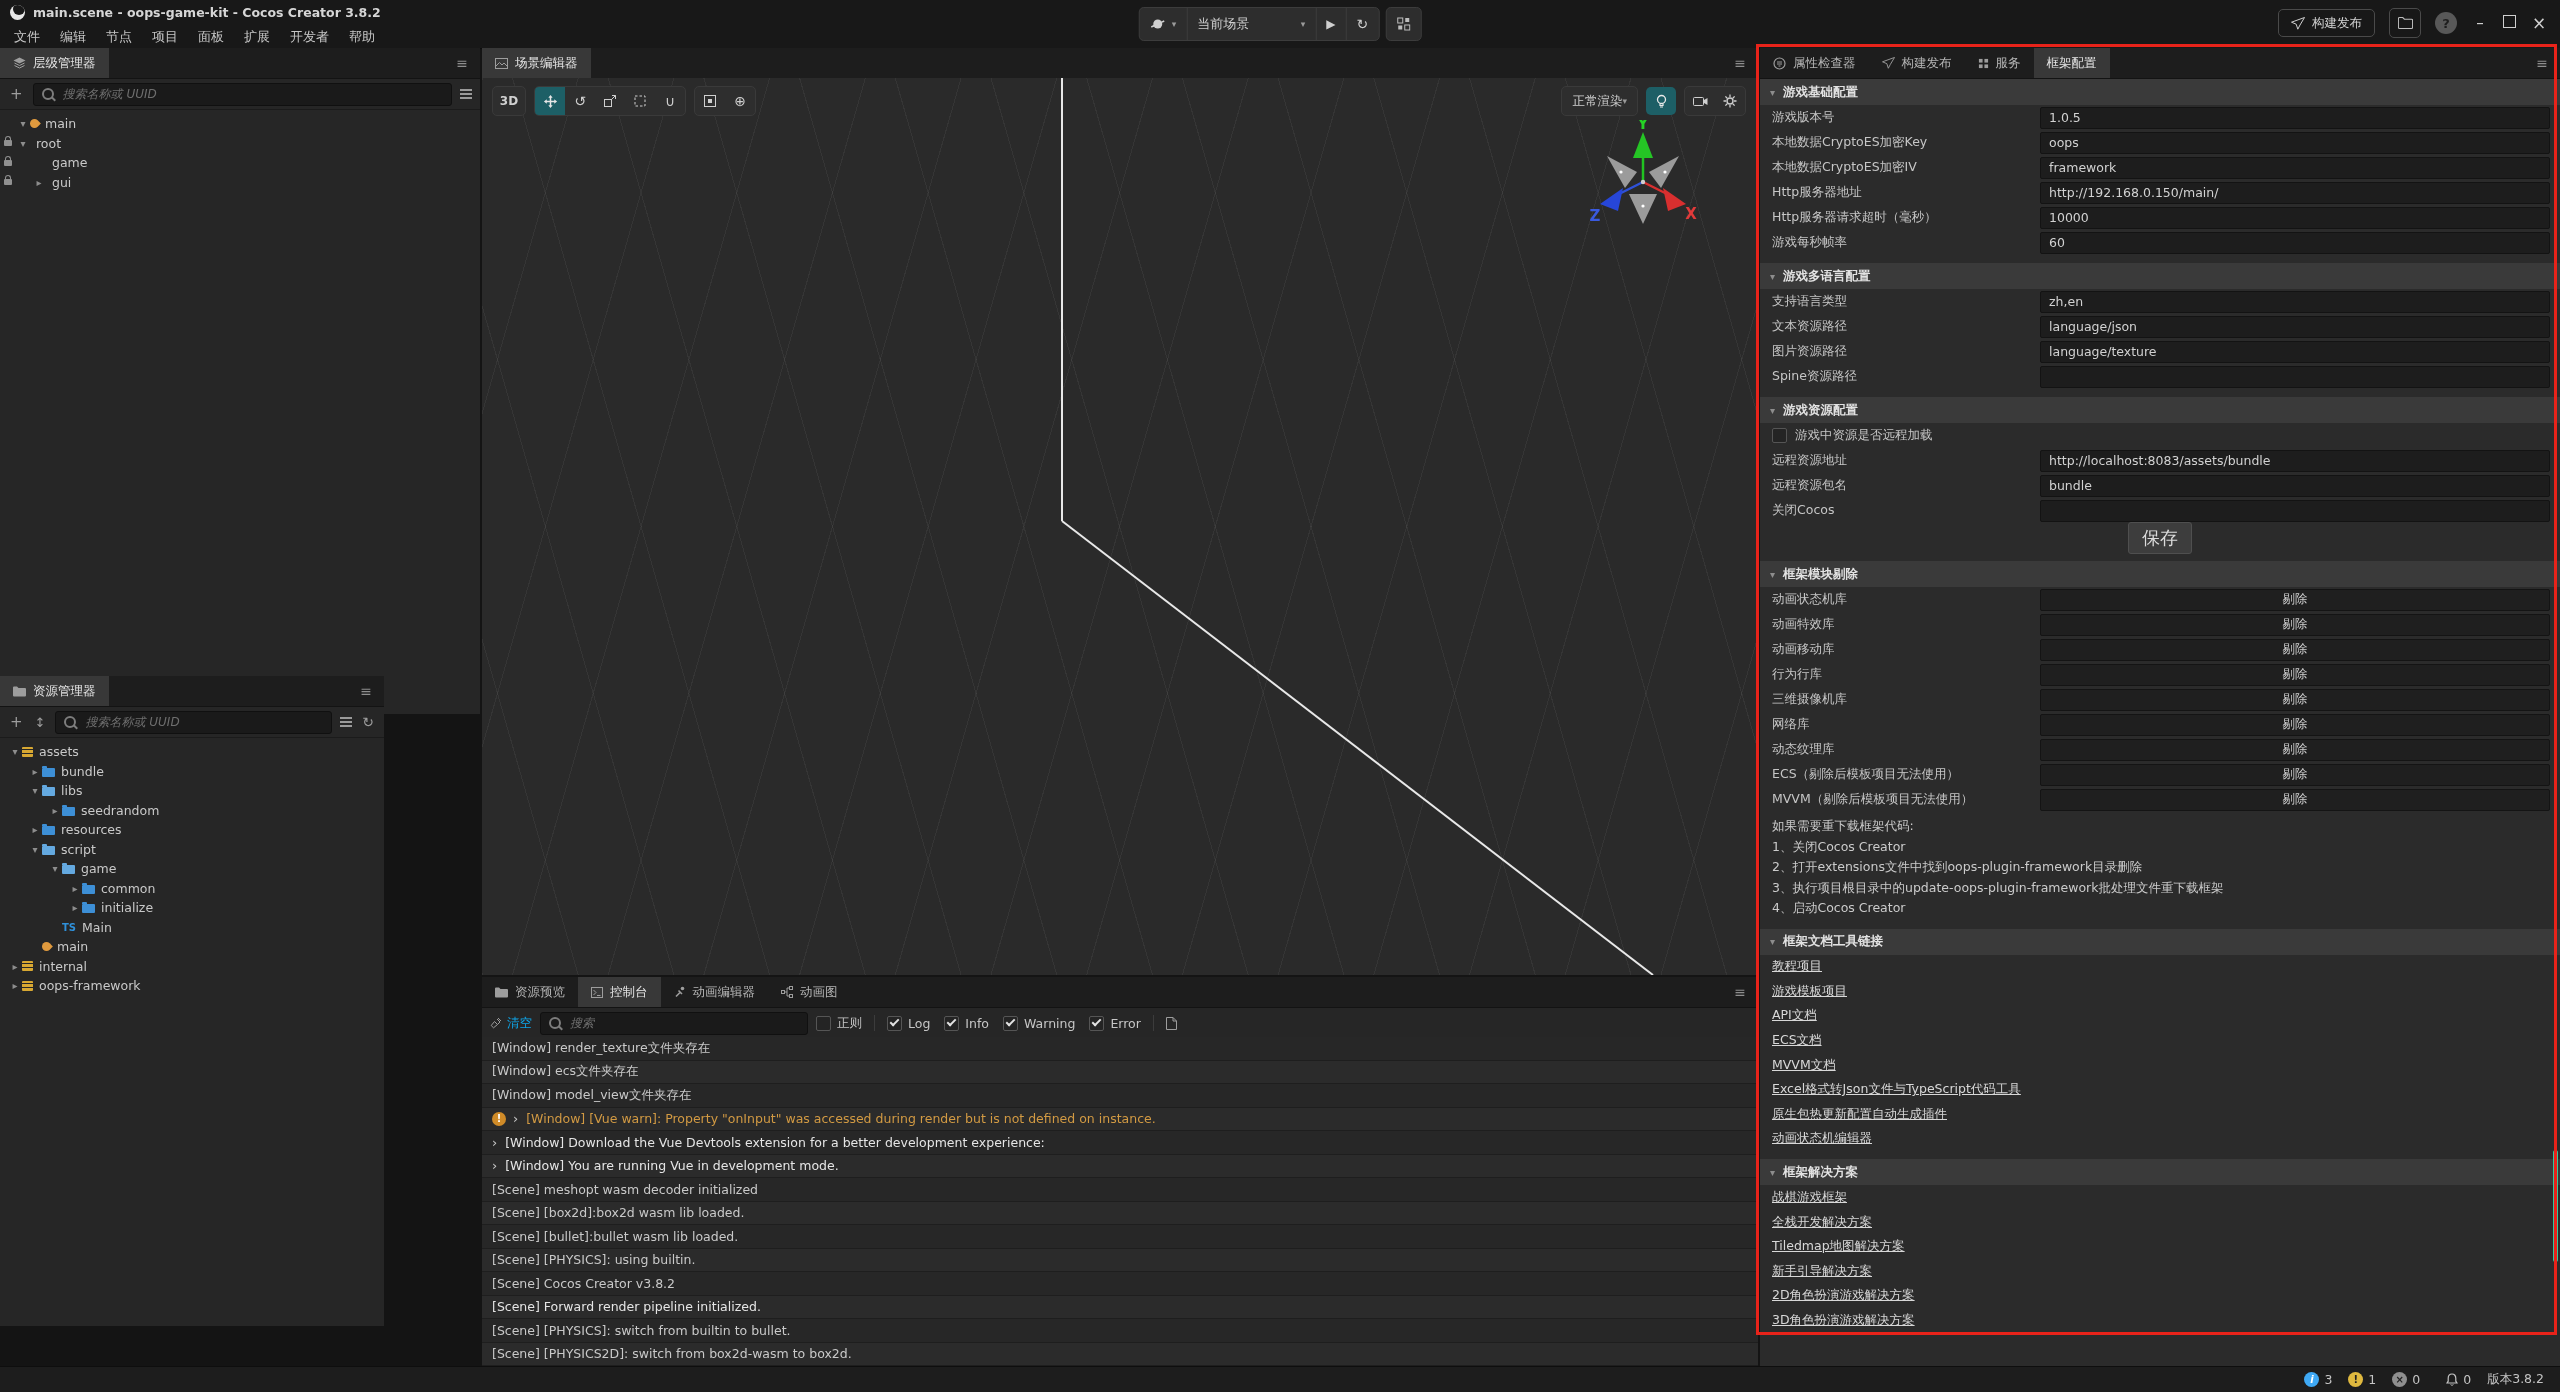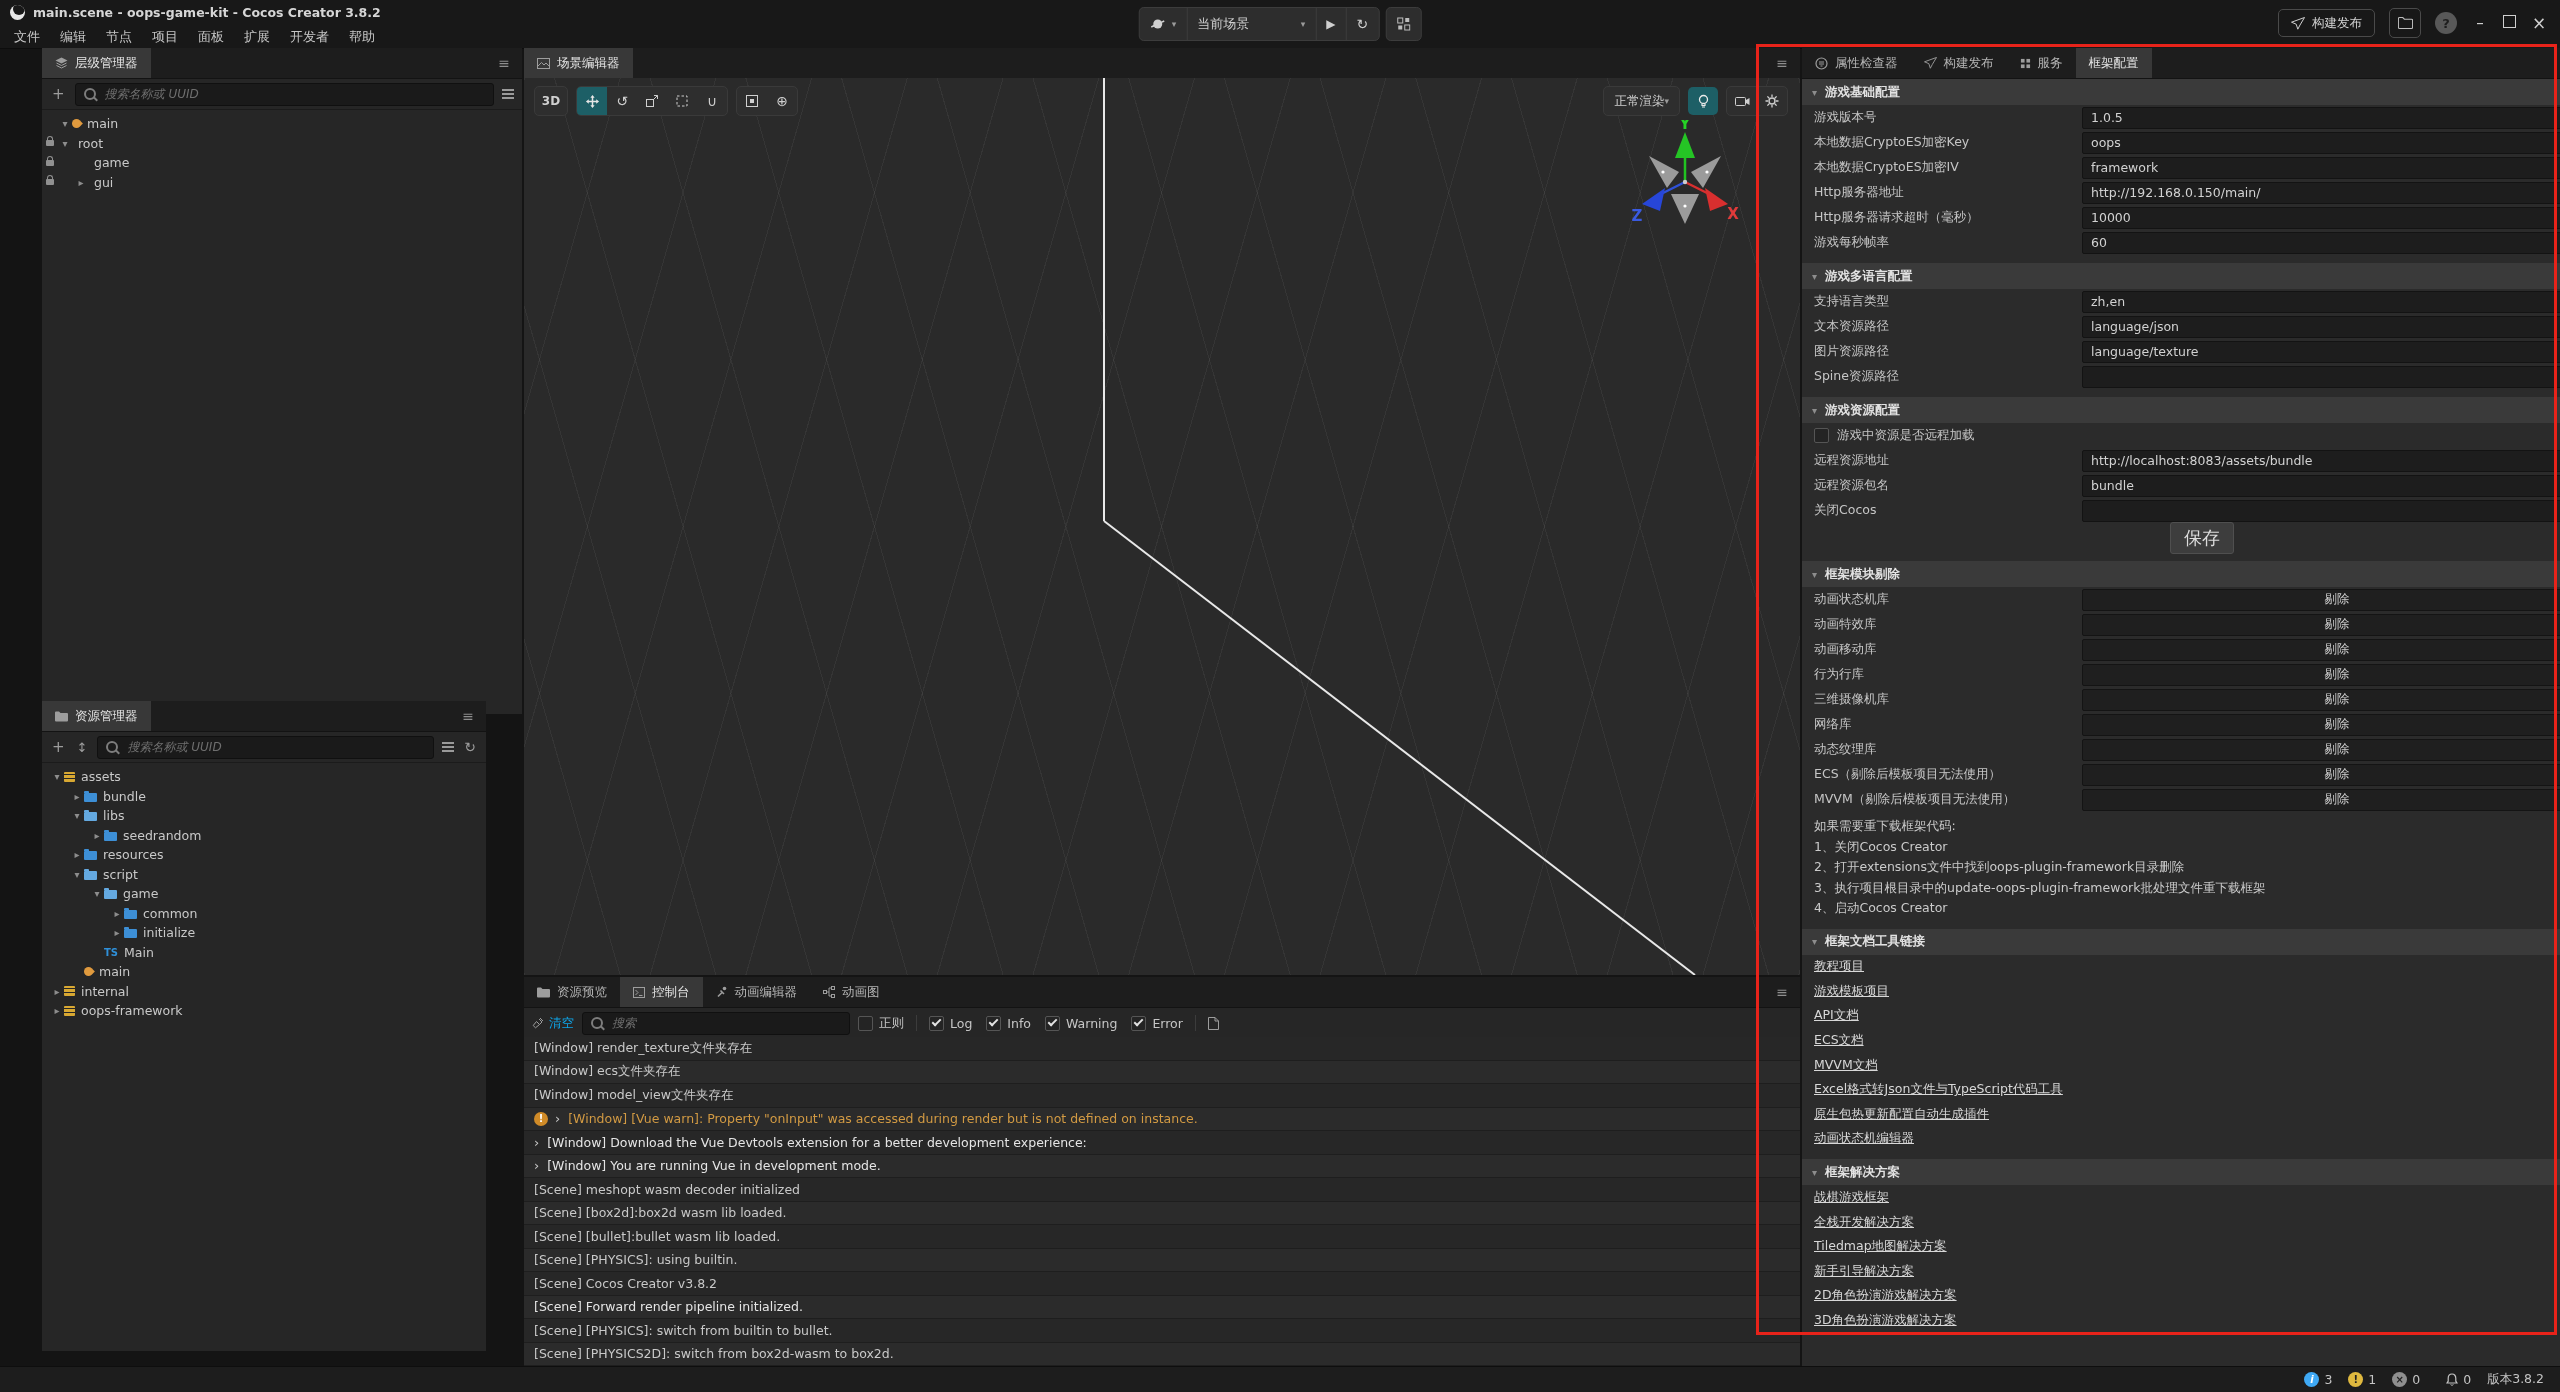--- a/index.html
+++ b/index.html
@@ -20,21 +20,21 @@
   .tb-cell:last-child{border-right:none;}
   .tb-sq{display:flex;align-items:center;justify-content:center;width:34px;height:32px;background:#2d2d2d;border:1px solid #3c3c3c;border-radius:5px;color:#cfcfcf;font-size:14px;}
   .carat{font-size:9px;color:#9a9a9a;}
   .win-controls{position:absolute;right:12px;top:8px;display:flex;align-items:center;gap:14px;}
   .build-btn{display:flex;align-items:center;gap:7px;height:28px;padding:0 12px;border:1px solid #4a4a4a;border-radius:5px;background:transparent;color:#d2d2d2;font-size:12.5px;}
   .hdr-sq{display:flex;align-items:center;justify-content:center;width:30px;height:28px;border:1px solid #4a4a4a;border-radius:5px;}
   .help-circle{width:22px;height:22px;border-radius:50%;background:#585858;color:#1d1d1d;font-weight:bold;display:flex;align-items:center;justify-content:center;font-size:13px;}
   .wc{color:#cfcfcf;font-size:15px;width:18px;text-align:center;}
   .wc-max{width:11px;height:11px;border:1.5px solid #cfcfcf;display:inline-block;}
   
-  .panel{position:absolute;background:#262626;overflow:hidden;margin-left:42px;}
+  .panel{position:absolute;background:#262626;overflow:hidden;}
   .tabbar{height:30px;background:#1d1d1d;display:flex;align-items:stretch;border-bottom:1px solid #131313;}
   .tab{display:flex;align-items:center;gap:7px;padding:0 13px;font-size:12.5px;color:#b5b5b5;cursor:default;white-space:nowrap;}
   .tab.active{background:#383838;color:#e6e6e6;}
   .tabicon{display:flex;align-items:center;}
   .hamburger{margin-left:auto;color:#8e8e8e;padding:0 12px;display:flex;align-items:center;font-size:14px;}
   .ptoolbar{height:30px;background:#262626;display:flex;align-items:center;gap:8px;padding:0 8px;border-bottom:1px solid #1b1b1b;}
   .tool-glyph{color:#9d9d9d;font-size:13px;padding:0 2px;}
   .search{display:flex;align-items:center;gap:7px;background:#1a1a1a;border:1px solid #101010;border-radius:3px;height:21px;padding:0 8px;flex:1;}
   .search input{flex:1;background:none;border:none;outline:none;color:#cfcfcf;font-size:12px;font-family:inherit;}
   .search input::placeholder{color:#6e6e6e;font-style:italic;}
@@ -237,21 +237,21 @@
             <span class="lock"></span>
           </span>
           <span class="indent" style="width: 16px;"></span>
           <span class="chev">▸</span>
           <span class="nicon empty"></span>
           <span class="nlabel">gui</span>
         </div>
       </div>
   </section>
 
-  <section class="panel" id="assets" style="left:0;top:701px;width:444px;height:650px;">
+  <section class="panel" id="assets" style="left:0;top:676px;width:384px;height:650px;">
     <div class="tabbar">
       <div class="tab active">
         <span class="tabicon">
             <svg width="13" height="11" viewBox="0 0 13 11">
               <path d="M0 1.5 Q0 .5 1 .5 H4 L5.5 2 H12 Q13 2 13 3 V9.5 Q13 10.5 12 10.5 H1 Q0 10.5 0 9.5 Z" fill="#9d9d9d"></path>
             </svg>
           </span>
         <span>资源管理器</span>
       </div>
       <span class="hamburger">≡</span>

